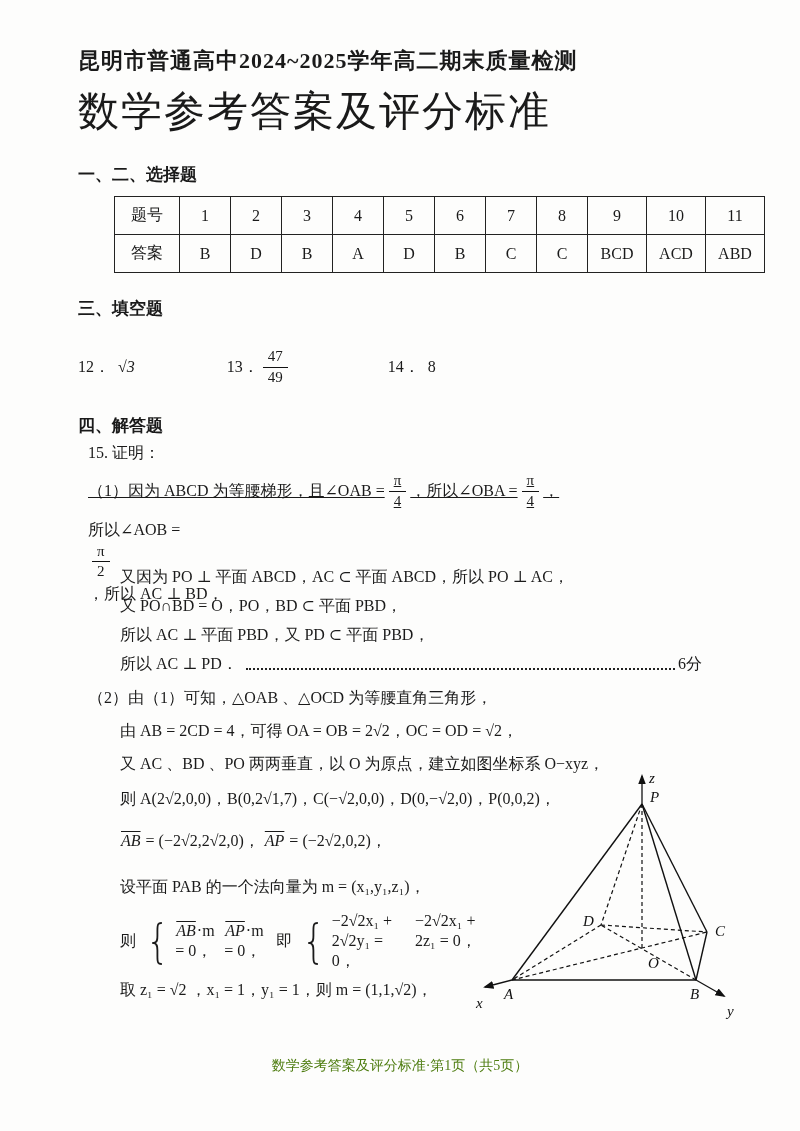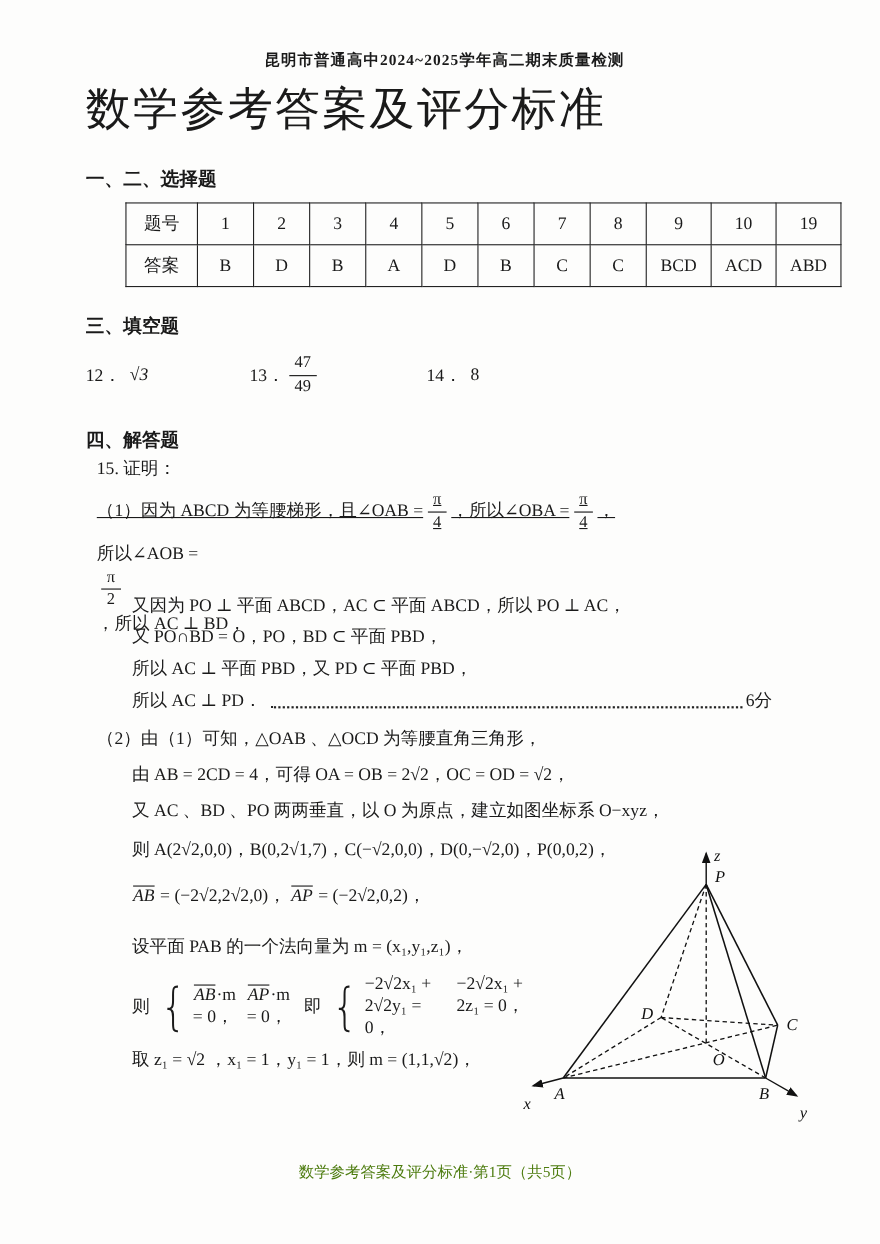--- a/index.html
+++ b/index.html
@@ -9,22 +9,21 @@
     margin:0 auto;
     background:#fdfdfc;
     box-sizing:border-box;
     padding:46px 70px 0 78px;
     font-family:"Liberation Serif","DejaVu Serif",serif;
     color:#1a1a1a;
     font-size:16px;
     overflow:hidden;
   }
   .title{
-    text-align:center;
-    font-size:14px;
+    font-size:22px;
     font-weight:bold;
     letter-spacing:1px;
   }
   .subtitle{
     font-size:41px;
     font-weight:normal;
     margin-top:8px;
     letter-spacing:2px;
   }
   .section-heading{
@@ -40,21 +39,21 @@
   table.ans-table td{
     border:1.4px solid #222;
     height:37px;
     padding:0 4px;
     min-width:42px;
     font-size:16px;
   }
   table.ans-table td.lbl{min-width:56px;}
   table.ans-table td.wide{min-width:50px;}
   .blank-line{
-    margin-top:10px;
+    margin-top:24px;
     display:flex;
     align-items:center;
     height:46px;
   }
   .blank-line .q{display:inline-flex;align-items:center;}
   .blank-line .q13{margin-left:92px;}
   .blank-line .q14{margin-left:96px;}
   .blank-line .q .val{margin-left:8px;}
   .frac{
     display:inline-flex;
@@ -145,21 +144,21 @@
       <td>1</td>
       <td>2</td>
       <td>3</td>
       <td>4</td>
       <td>5</td>
       <td>6</td>
       <td>7</td>
       <td>8</td>
       <td class="wide">9</td>
       <td class="wide">10</td>
-      <td class="wide">19</td>
+      <td class="wide">11</td>
     </tr>
     <tr>
       <td class="lbl">答案</td>
       <td>B</td>
       <td>D</td>
       <td>B</td>
       <td>A</td>
       <td>D</td>
       <td>B</td>
       <td>C</td>

